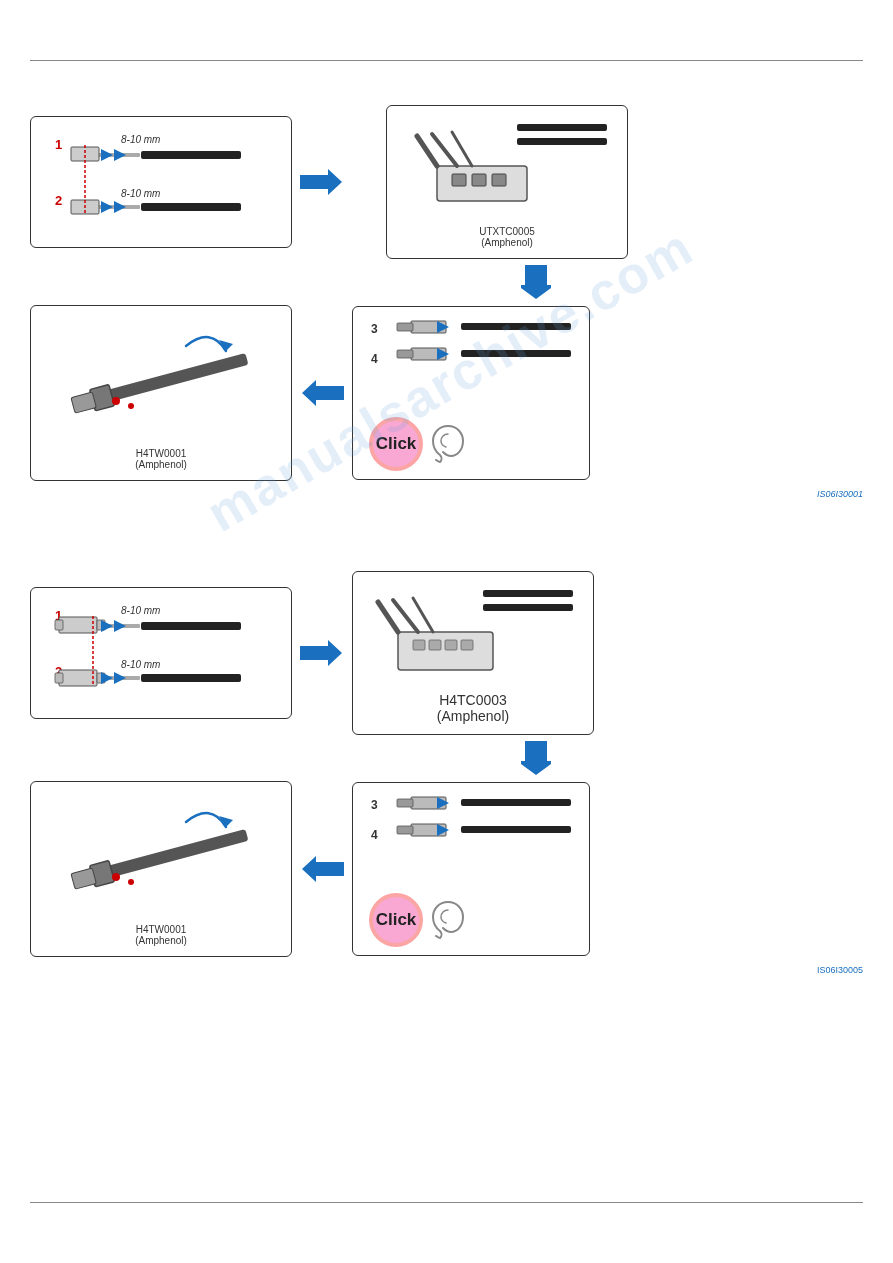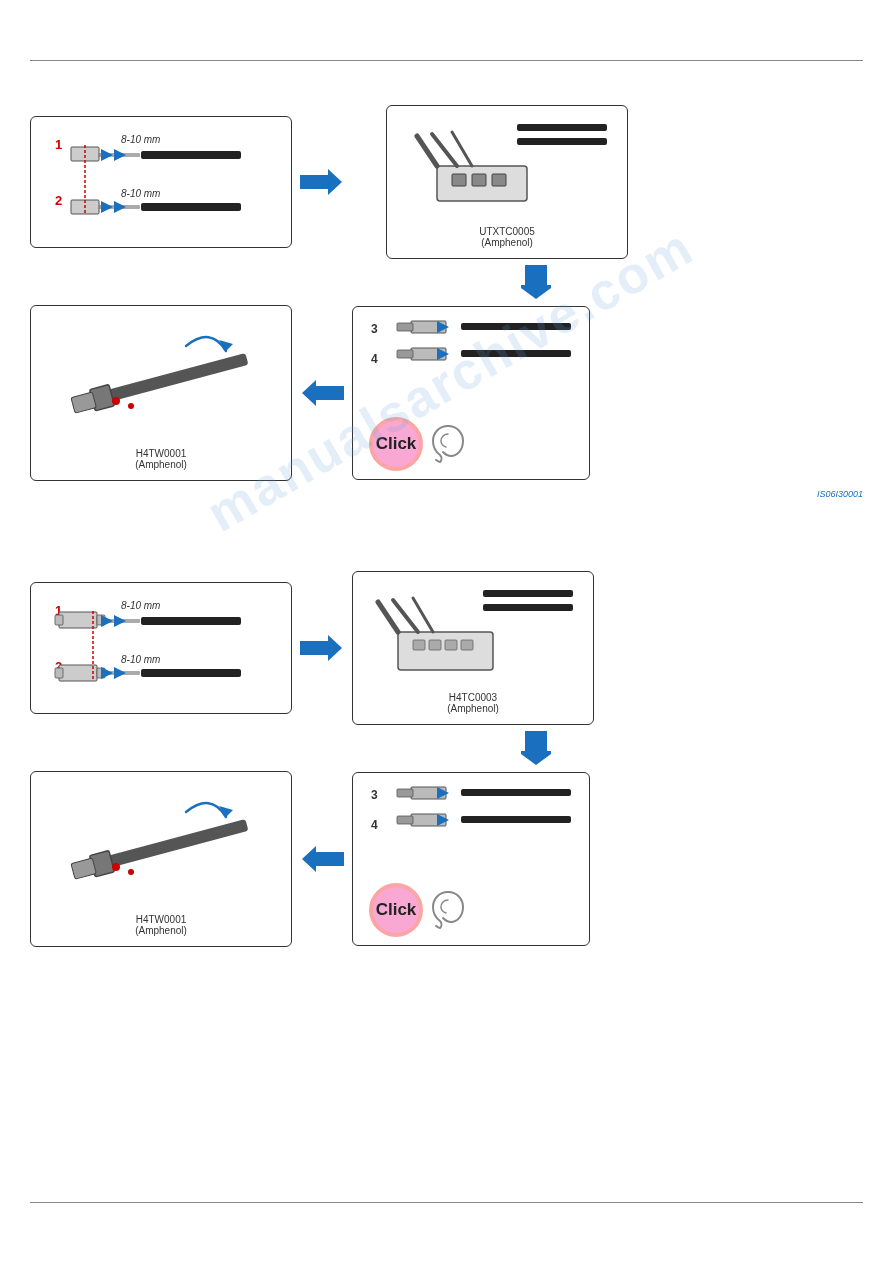--- a/index.html
+++ b/index.html
@@ -312,21 +312,21 @@
 
           <rect x="50" y="58" width="12" height="10" fill="#aaa" stroke="#666" stroke-width="0.8" rx="1"></rect>
           <rect x="66" y="58" width="12" height="10" fill="#aaa" stroke="#666" stroke-width="0.8" rx="1"></rect>
           <rect x="82" y="58" width="12" height="10" fill="#aaa" stroke="#666" stroke-width="0.8" rx="1"></rect>
           <rect x="98" y="58" width="12" height="10" fill="#aaa" stroke="#666" stroke-width="0.8" rx="1"></rect>
 
           <line x1="35" y1="50" x2="15" y2="20" stroke="#555" stroke-width="5" stroke-linecap="round"></line>
           <line x1="55" y1="50" x2="30" y2="18" stroke="#555" stroke-width="4" stroke-linecap="round"></line>
           <line x1="70" y1="50" x2="50" y2="16" stroke="#555" stroke-width="3" stroke-linecap="round"></line>
         </svg>
-        <div style="text-align:center; font-size:10px; color:#333;">
+        <div style="text-align:center; font-size:14px; color:#333;">
           <span>H4TC0003</span><br>
           <span>(Amphenol)</span>
         </div>
       </div>
     </div>
 
     <div style="display:flex; justify-content: calc(50% + 130px); padding-left: 59%; margin: 4px 0;">
       <svg width="30" height="38">
         <polygon points="4,2 26,2 26,22 34,22 15,36 -4,22 4,22" fill="#1a6fbf"></polygon>
       </svg>
@@ -378,16 +378,19 @@
           <div class="click-bubble">Click</div>
           <svg width="38" height="44">
             <path d="M19 4 C10 4 4 11 4 19 C4 26 7 30 11 33 C13 35 13 38 11 40 C9 40 8 38 7 38" stroke="#888" stroke-width="2" fill="none" stroke-linecap="round"></path>
             <path d="M19 4 C28 4 34 11 34 19 C34 28 28 34 22 34 C18 34 16 32 14 30" stroke="#888" stroke-width="2" fill="none" stroke-linecap="round"></path>
             <path d="M19 12 C15 12 12 15 12 19 C12 22 14 24 17 25" stroke="#888" stroke-width="1.5" fill="none" stroke-linecap="round"></path>
           </svg>
         </div>
       </div>
     </div>
 
+    <div style="text-align:right; margin-top:2px;">
+      <span style="font-size:9px; color:#1a6fbf;">IS06I30005</span>
+    </div>
 
   </div>
 
 </div>
 
 </body></html>

